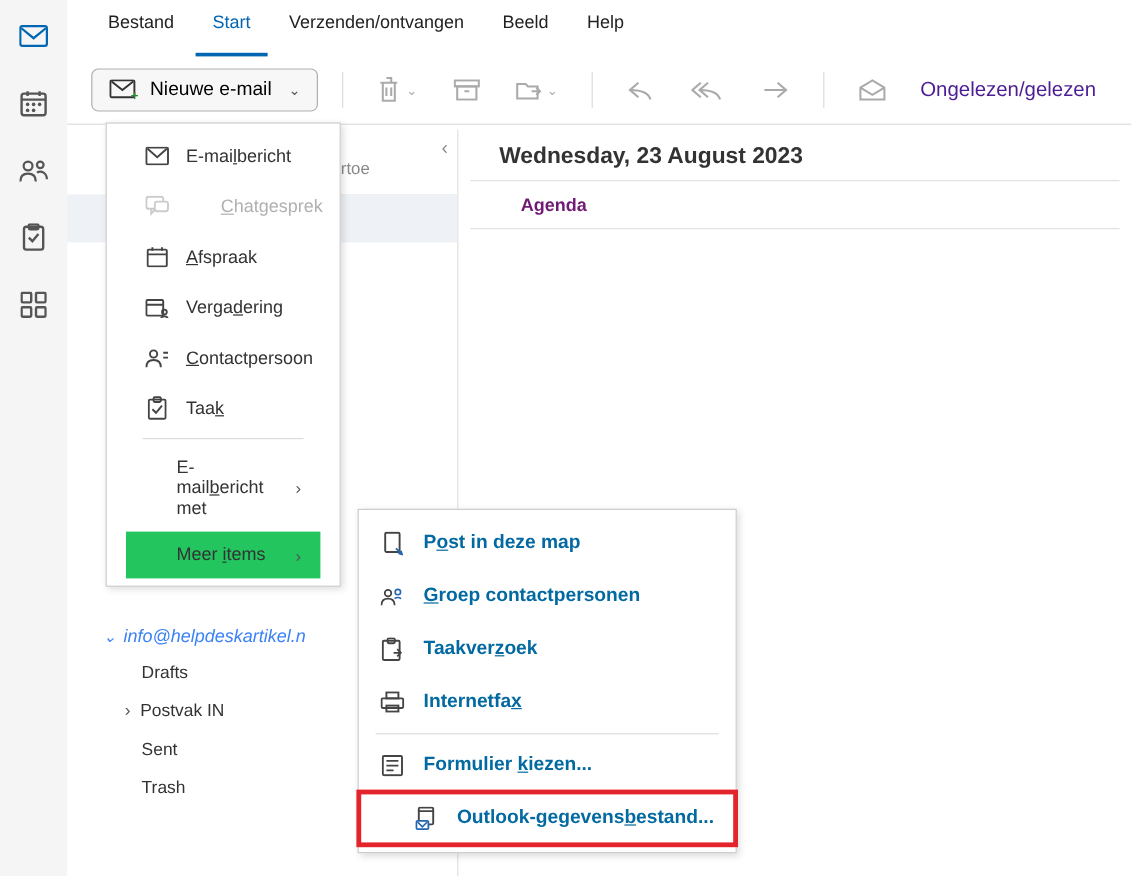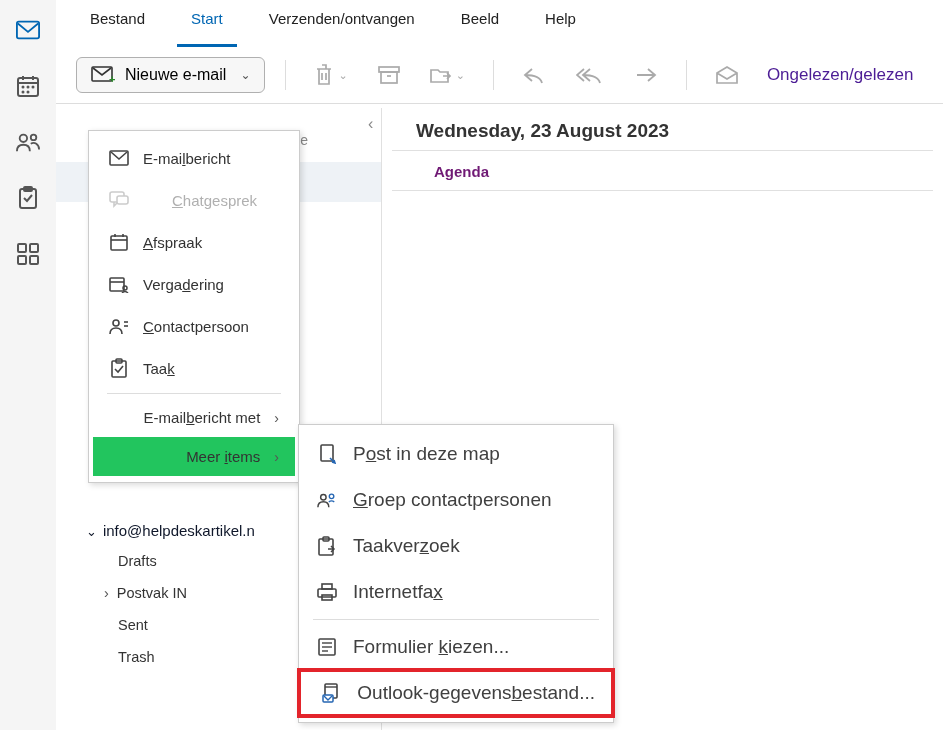--- a/index.html
+++ b/index.html
@@ -8,21 +8,21 @@
     .left-rail {
       position: absolute; left: 0; top: 0; width: 56px; height: 730px;
       background: #f5f5f5; display: flex; flex-direction: column; align-items: center;
       padding-top: 18px; gap: 32px;
     }
     .rail-icon { width: 24px; height: 24px; display: flex; align-items: center; justify-content: center; }
     
     .top-area { position: absolute; left: 56px; top: 0; right: 0; }
     
     .menubar {
-      display: flex; gap: 18px; padding: 6px 20px 0 20px; font-size: 15px; color: #222;
+      display: flex; gap: 4px; padding: 6px 20px 0 20px; font-size: 15px; color: #222;
     }
     .menubar-item { padding: 4px 14px 8px 14px; cursor: pointer; }
     .menubar-item.active { color: #0066b3; border-bottom: 3px solid #0066b3; padding-bottom: 17px; }
     
     .toolbar {
       display: flex; align-items: center; padding: 10px 20px 10px 20px; gap: 14px;
       border-bottom: 1px solid #ddd;
     }
     .new-email-btn {
       display: flex; align-items: center; gap: 10px; border: 1px solid #b0b0b0;
@@ -31,59 +31,58 @@
     }
     .new-email-btn .chev { margin-left: 4px; font-size: 12px; color: #555; }
     .tb-divider { width: 1px; height: 30px; background: #ddd; margin: 0 6px; }
     .tb-icon { padding: 4px 8px; color: #888; display: flex; align-items: center; }
     .tb-text { color: #4c1d95; font-size: 17px; padding-left: 6px; }
     
     .content-area { position: absolute; left: 56px; top: 108px; right: 0; bottom: 0; display: flex; }
     .folder-pane { width: 326px; border-right: 1px solid #e0e0e0; padding: 10px 0 0 0; }
     .folder-drop { font-size: 14px; color: #888; padding: 14px 0 14px 36px; border-bottom: 1px solid #e0e0e0; }
     .folder-item { font-size: 14.5px; color: #333; padding: 8px 0 8px 44px; cursor: pointer; }
-    .folder-group { font-size: 15px; color: #0f172a; padding: 10px 0 6px 30px; cursor: pointer; }
+    .folder-group { font-size: 15px; color: #3b82f6; padding: 10px 0 6px 30px; cursor: pointer; font-style: italic; }
     .folder-group::before { content: "⌄"; margin-right: 6px; display: inline-block; font-size: 13px; }
     .folder-sub { font-size: 14.5px; color: #333; padding: 8px 0 8px 48px; cursor: pointer; }
     .folder-sub.has-chev::before { content: "›"; margin-right: 8px; display: inline-block; color: #555; }
     .folder-sub.no-chev { padding-left: 62px; }
     
     .collapse-caret { position: absolute; left: 368px; top: 115px; color: #888; font-size: 16px; cursor: pointer; }
     
     .main-pane { flex: 1; padding: 12px 10px; }
     .date-header { font-size: 19px; font-weight: 700; color: #333; padding: 0 0 8px 24px; border-bottom: 1px solid #e0e0e0; }
     .agenda-row { font-size: 15px; font-weight: 700; color: #701a75; padding: 12px 0 10px 42px; border-bottom: 1px solid #e0e0e0; }
     
     
     .dropdown {
-      position: absolute; left: 88px; top: 102px; width: 212px; background: #fff;
+      position: absolute; left: 88px; top: 102px; width: 196px; background: #fff;
       border: 1px solid #ccc; box-shadow: 2px 2px 6px rgba(0,0,0,0.15); z-index: 50;
-      padding: 6px 4px;
-      margin-top: 28px;
+      padding: 6px 16px;
     }
     .dd-item {
       display: flex; align-items: center; gap: 14px; padding: 11px 16px;
       font-size: 15px; color: #333; cursor: pointer;
     }
     .dd-item.disabled { color: #b0b0b0; gap: 43px; }
     .dd-item .dd-ic { width: 20px; height: 20px; display: flex; align-items: center; justify-content: center; }
     .dd-item.hover { background: #22c55e; }
     .dd-sep { height: 1px; background: #ddd; margin: 4px 14px; }
-    .dd-item.sub { justify-content: flex-end; padding-left: 42px; }
+    .dd-item.sub { justify-content: space-between; padding-left: 42px; }
     .dd-item.sub .arrow { color: #555; font-size: 14px; }
     
     
     .submenu {
       position: absolute; left: 298px; top: 424px; width: 316px; background: #fff;
       border: 1px solid #ccc; box-shadow: 2px 2px 6px rgba(0,0,0,0.15); z-index: 60;
       padding: 6px 0;
     }
     .sm-item {
       display: flex; align-items: center; gap: 16px; padding: 12px 18px;
-      font-size: 19px; color: #404040; cursor: pointer;
+      font-size: 16px; color: #0369a1; cursor: pointer; font-weight: bold;
     }
     .sm-item .sm-ic { width: 20px; height: 20px; display: flex; align-items: center; justify-content: center; }
     .sm-sep { height: 1px; background: #ddd; margin: 4px 14px; }
     .sm-item.highlighted { outline: 4px solid #e3242b; outline-offset: -2px; justify-content: flex-end; }
     
     u.acc { text-decoration: underline; }
     
     svg { display: block; }
   </style>
 </head>

